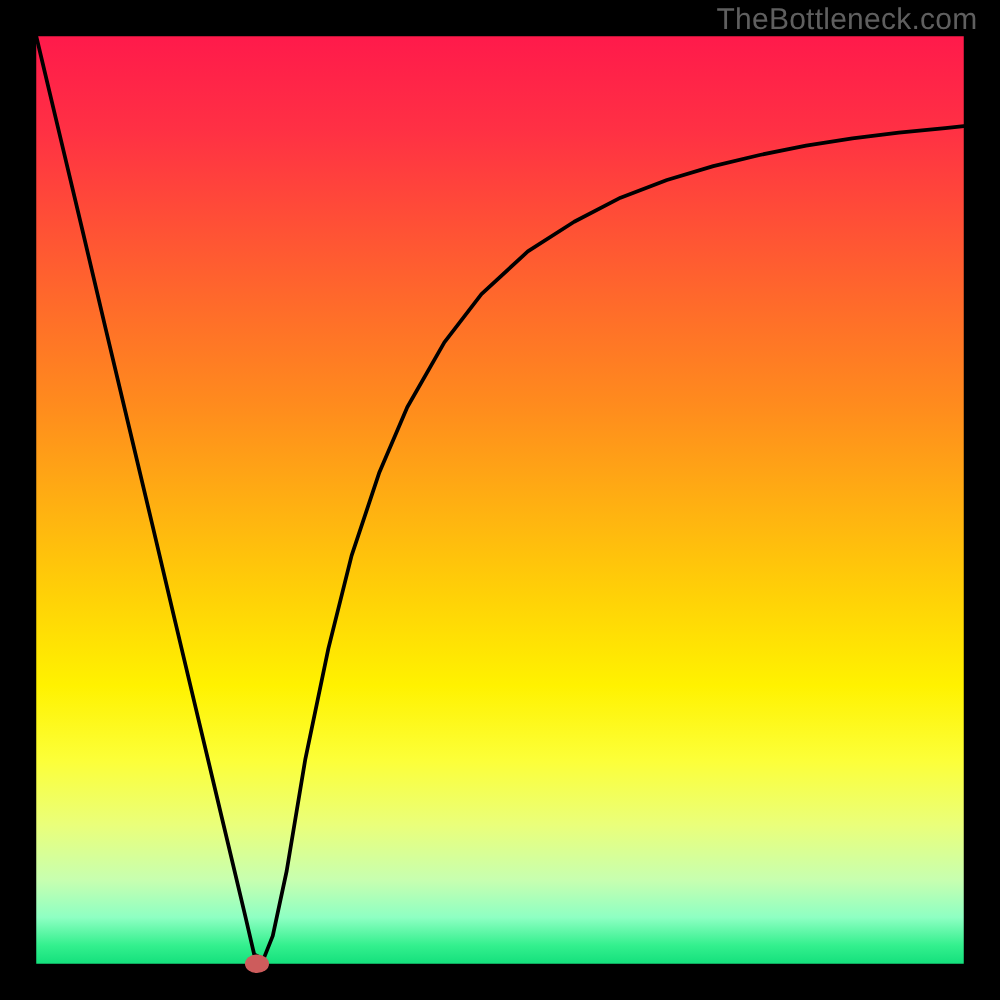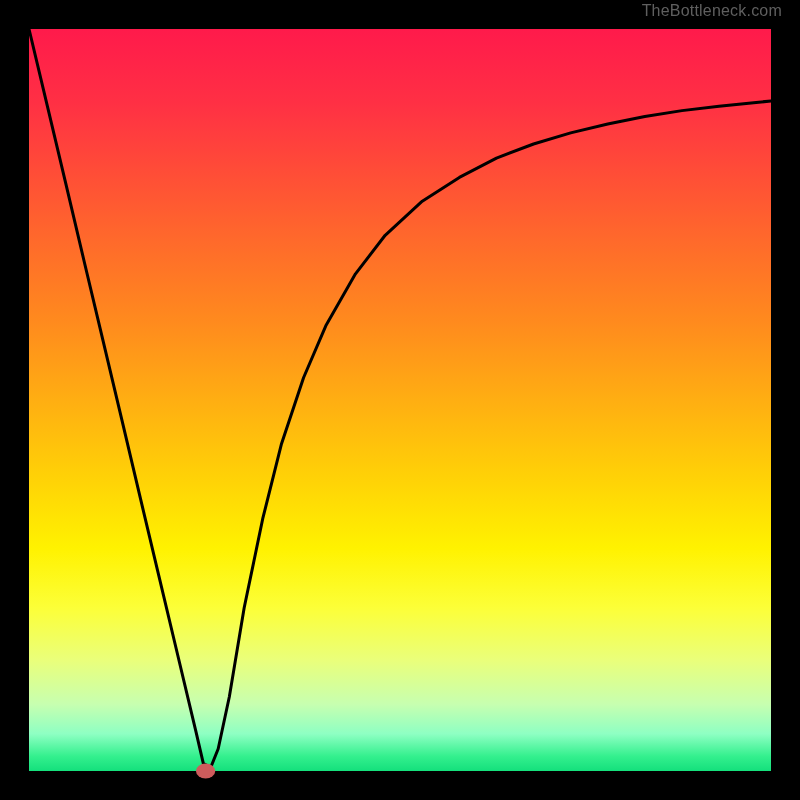--- a/index.html
+++ b/index.html
@@ -13,21 +13,21 @@
   }
   .container {
     position: relative;
     width: 800px;
     height: 800px;
   }
   .watermark {
     position: absolute;
     top: 2px;
     right: 18px;
-    font-size: 16px;
+    font-size: 24px;
     font-weight: 400;
     color: #5f5f5f;
     letter-spacing: 0.2px;
   }
   svg {
     display: block;
   }
 </style>
 </head>
 <body>

